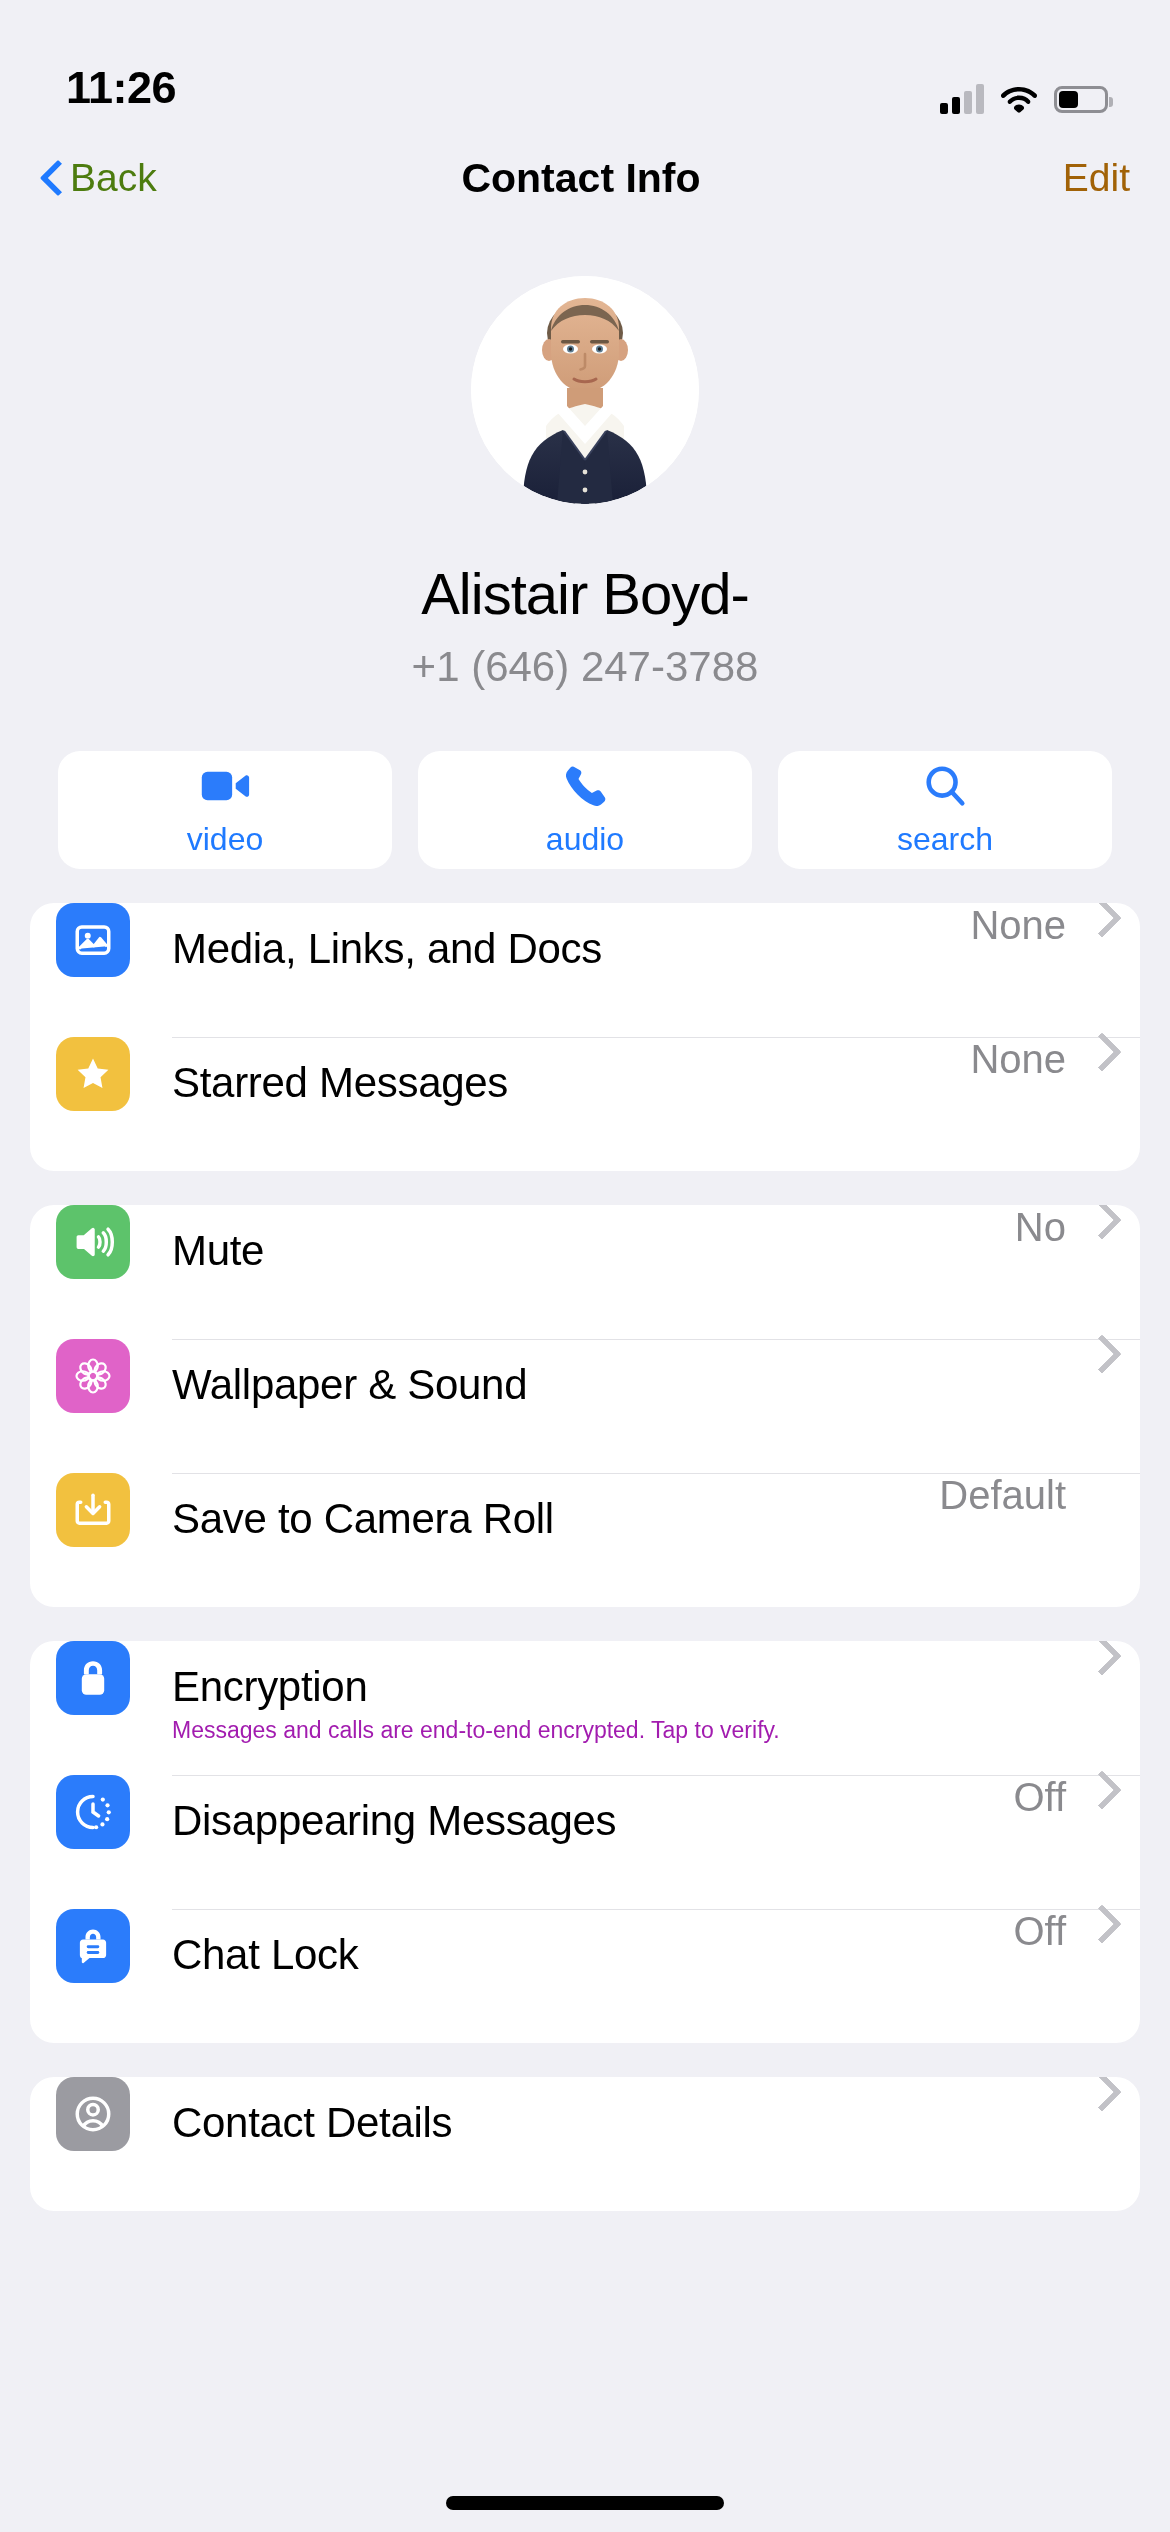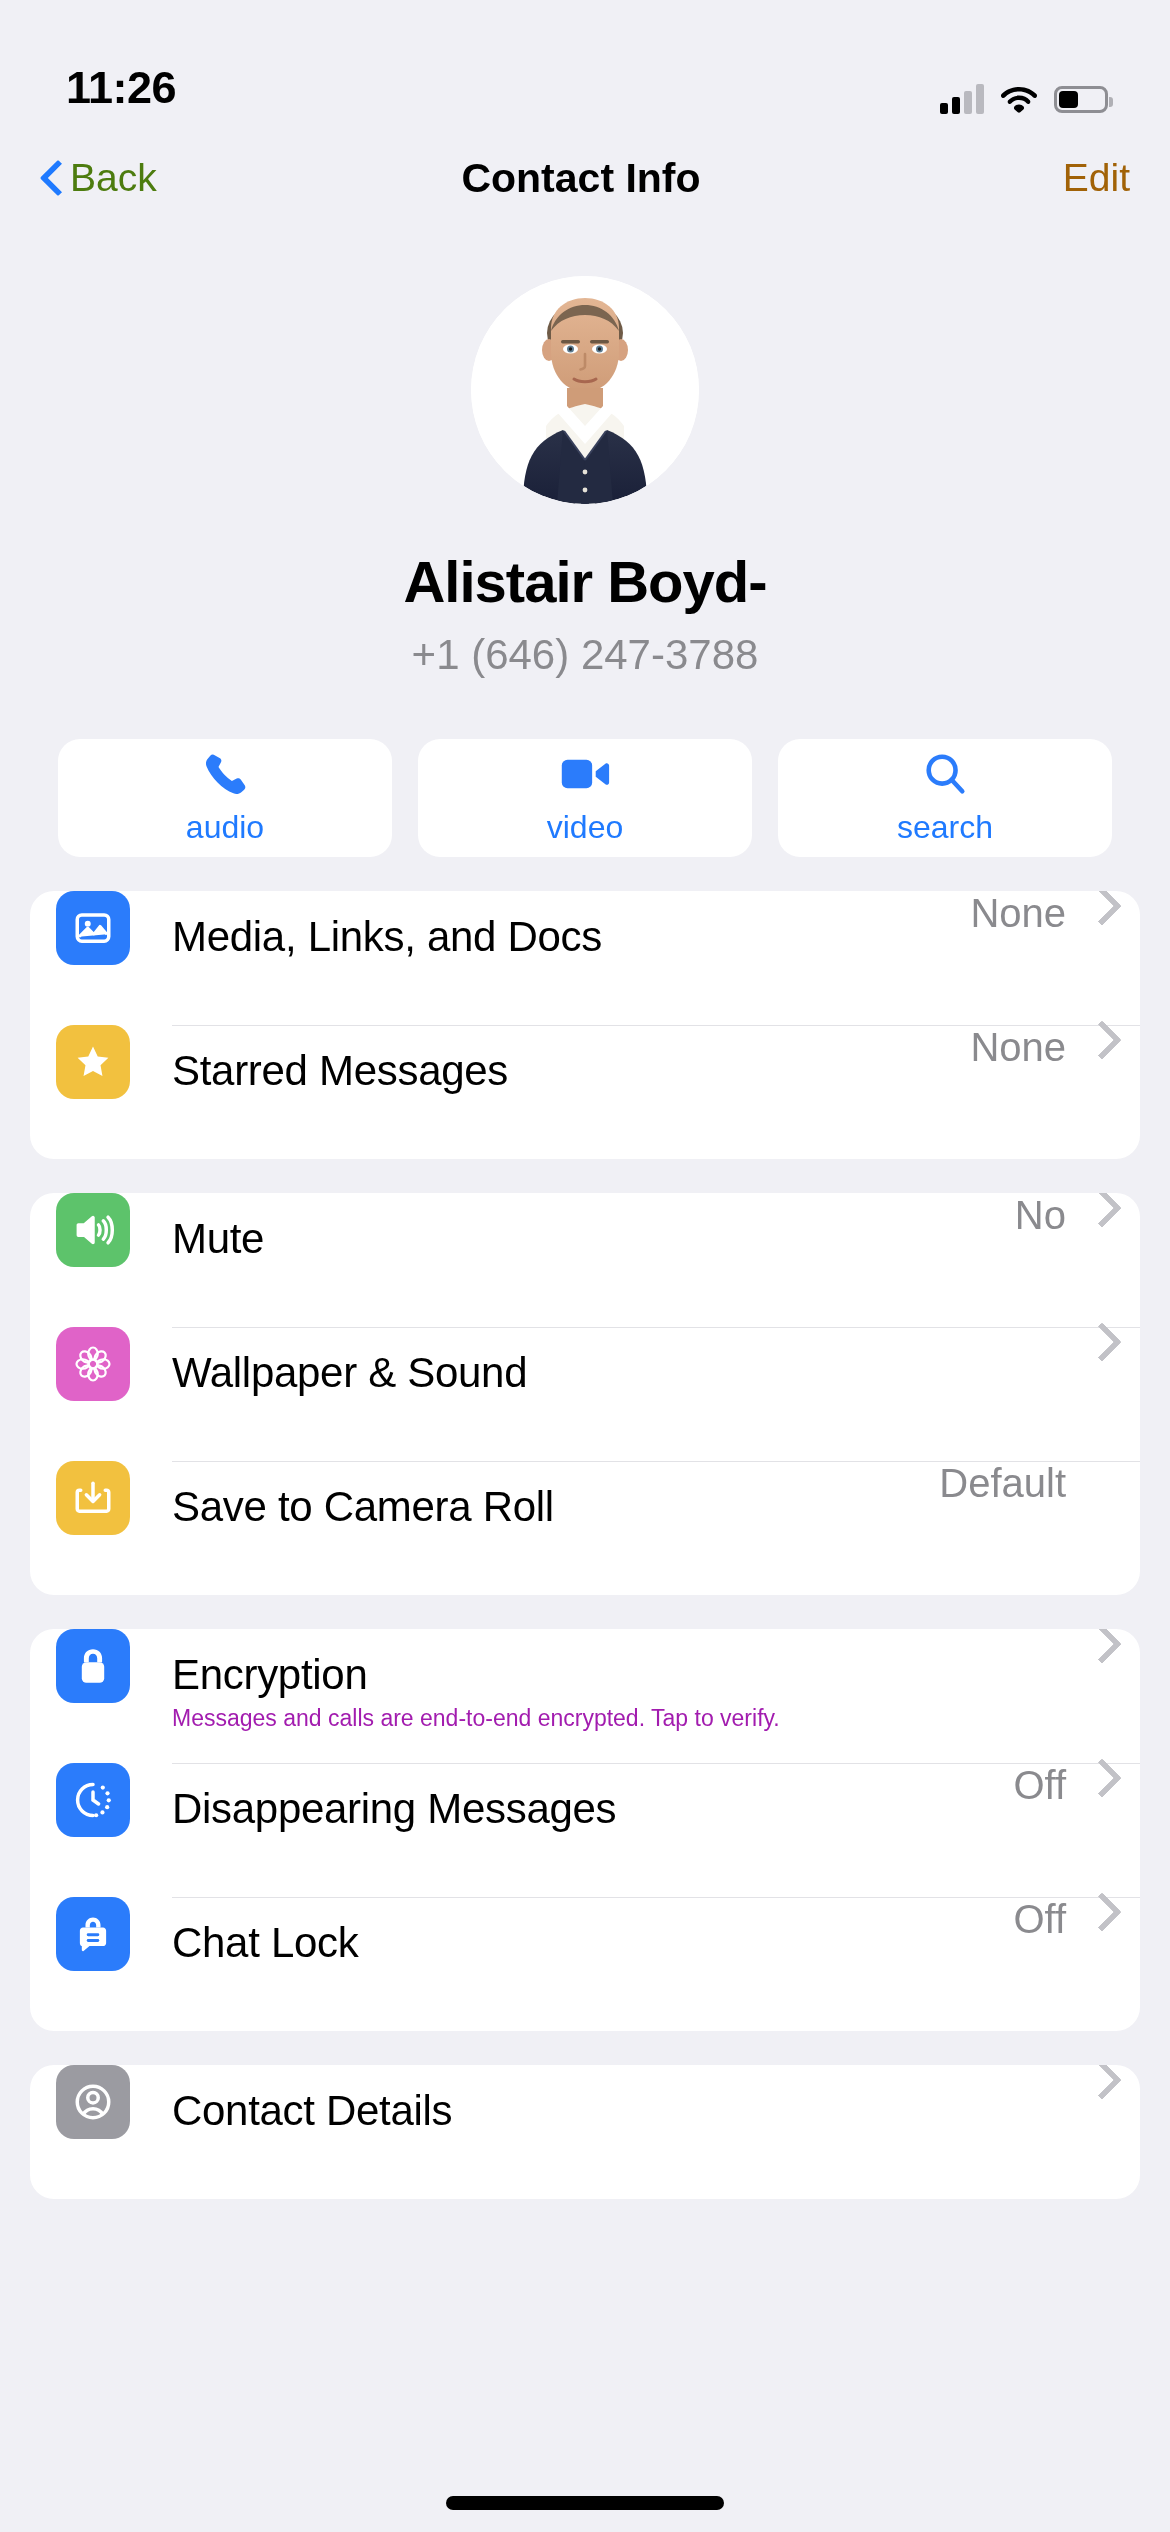--- a/index.html
+++ b/index.html
@@ -47,21 +47,21 @@
   .nav-edit{ margin-left:auto; color:#a16207; font-size:39px; cursor:pointer;text-align:right; }
 
   
   .profile{ text-align:center; padding-top:52px; }
   .avatar{
     width:228px; height:228px; border-radius:50%; margin:0 auto;
     background:#ffffff; overflow:hidden; position:relative;
   }
   .avatar svg{ display:block; width:100%; height:100%; }
   .pname{
-    margin-top:44px; font-size:58px; font-weight:700; color:#000; letter-spacing:-1px;
+    margin-top:56px; font-size:58px; font-weight:400; color:#000; letter-spacing:-1px;
   }
   .pphone{ margin-top:16px; font-size:42px; color:#8a8a8e; }
 
   
   .actions{
     display:flex; gap:26px; padding:60px 58px 0 58px;
   }
   .act{
     flex:1; height:118px; background:#fff; border-radius:22px;
     display:flex; flex-direction:column; align-items:center; justify-content:center;
@@ -208,35 +208,35 @@
     </svg>
   </div>
   <div class="pname">Alistair Boyd-</div>
   <div class="pphone">+1 (646) 247-3788</div>
 </div>
 
 <div class="actions">
 
   <div class="act">
     <span class="act-ico">
-      <svg width="46" height="46" viewBox="0 0 24 24" fill="#2b7cfb">
-        <path d="M6.6 2.2c-.7-.5-1.7-.4-2.3.3L3 4c-1 1.1-1.2 2.7-.6 4.1 1.2 2.9 3.2 5.8 5.7 8.3s5.4 4.5 8.3 5.7c1.4.6 3 .4 4.1-.6l1.5-1.3c.7-.6.8-1.6.3-2.3l-2.1-3c-.5-.7-1.4-.9-2.1-.5l-2.5 1.3c-1.5-1-2.8-2.2-3.9-3.3S9.5 9.9 8.6 8.4l1.3-2.5c.4-.7.2-1.6-.5-2.1z"></path>
-      </svg>
-    </span>
-    <span class="act-lbl">audio</span>
-  </div>
-
-  <div class="act">
-    <span class="act-ico">
       <svg width="50" height="46" viewBox="0 0 28 24" fill="#2b7cfb">
         <rect x="1" y="4" width="17" height="16" rx="3.2"></rect>
         <path d="M20 10.4l5.4-4.2c.9-.7 2.1 0 2.1 1.1v9.4c0 1.1-1.2 1.8-2.1 1.1L20 13.6z"></path>
       </svg>
     </span>
     <span class="act-lbl">video</span>
+  </div>
+
+  <div class="act">
+    <span class="act-ico">
+      <svg width="46" height="46" viewBox="0 0 24 24" fill="#2b7cfb">
+        <path d="M6.6 2.2c-.7-.5-1.7-.4-2.3.3L3 4c-1 1.1-1.2 2.7-.6 4.1 1.2 2.9 3.2 5.8 5.7 8.3s5.4 4.5 8.3 5.7c1.4.6 3 .4 4.1-.6l1.5-1.3c.7-.6.8-1.6.3-2.3l-2.1-3c-.5-.7-1.4-.9-2.1-.5l-2.5 1.3c-1.5-1-2.8-2.2-3.9-3.3S9.5 9.9 8.6 8.4l1.3-2.5c.4-.7.2-1.6-.5-2.1z"></path>
+      </svg>
+    </span>
+    <span class="act-lbl">audio</span>
   </div>
 
   <div class="act">
     <span class="act-ico">
       <svg width="46" height="46" viewBox="0 0 24 24" fill="none" stroke="#2b7cfb" stroke-width="2.4" stroke-linecap="round">
         <circle cx="10.5" cy="10" r="7"></circle>
           <path d="M15.8 15.4L21 21"></path>
       </svg>
     </span>
     <span class="act-lbl">search</span>

